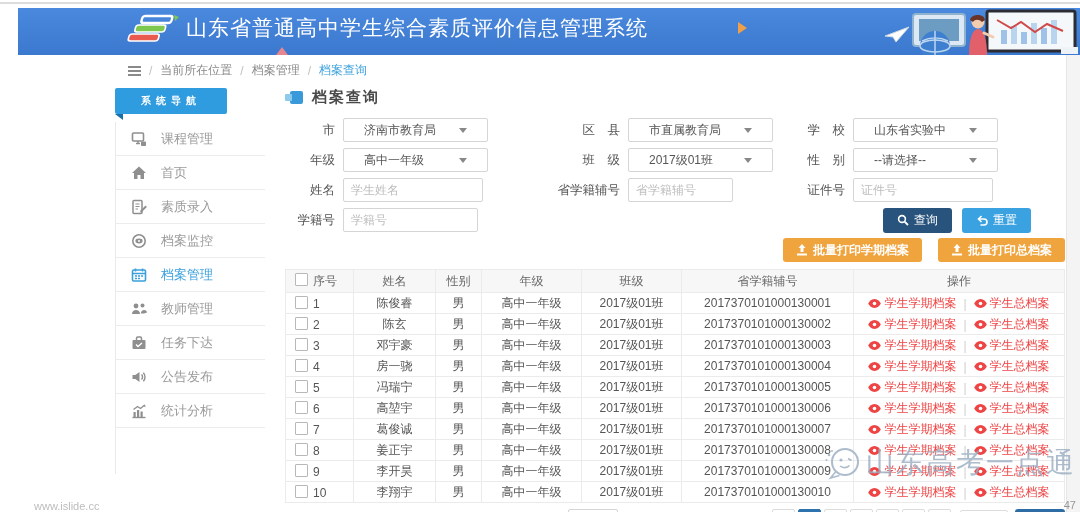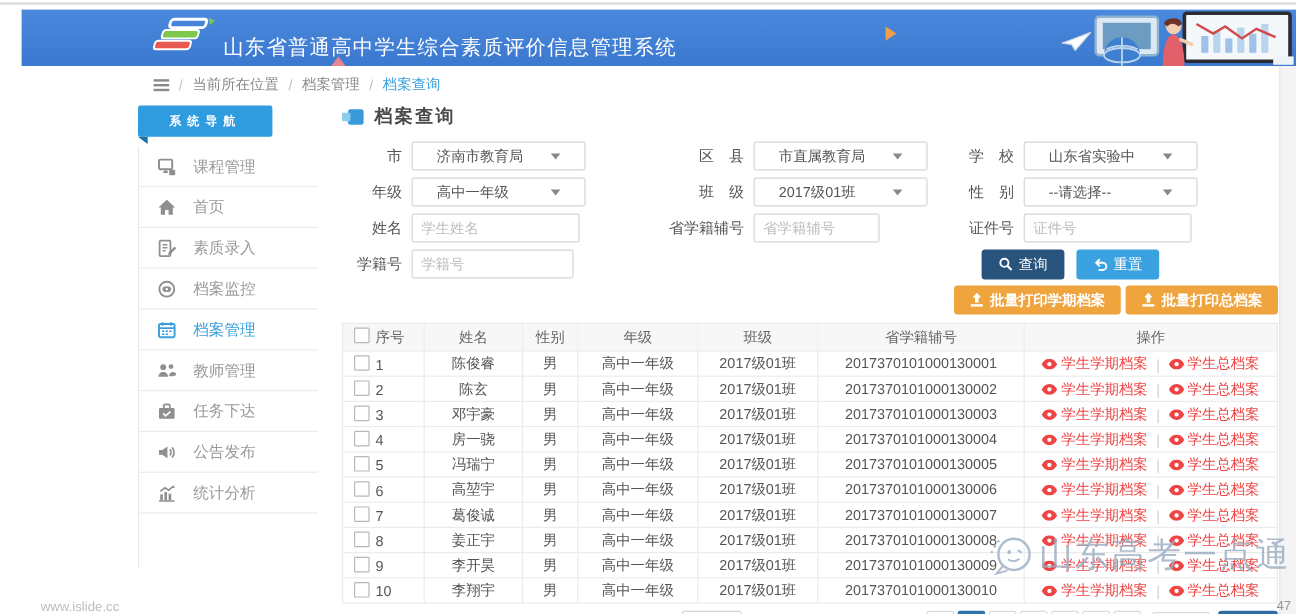--- a/index.html
+++ b/index.html
@@ -3,21 +3,21 @@
 <meta charset="utf-8">
 <style>
   html,body{margin:0;padding:0;background:#fff;}
   .slide{position:relative;width:1080px;height:512px;background:#fff;overflow:hidden;
          font-family:"Liberation Sans","DejaVu Sans",sans-serif;color:#555;}
   .top-line{position:absolute;top:2px;left:0;width:100%;height:2px;background:#dcdcdc;}
 
   
   .banner{position:absolute;top:8px;left:18px;right:0;height:47px;
           background:linear-gradient(180deg,#4a89dd,#3b78cf);overflow:hidden;}
-  .banner-title{position:absolute;left:168px;top:20px;font-size:17px;color:#fff;letter-spacing:1px;white-space:nowrap;}
+  .banner-title{position:absolute;left:168px;top:6px;font-size:21px;color:#fff;letter-spacing:1px;white-space:nowrap;}
   .logo{position:absolute;left:106px;top:4px;}
   .tri{position:absolute;width:0;height:0;}
   .tri-pink{left:258px;bottom:0;border-left:6px solid transparent;border-right:6px solid transparent;border-bottom:8px solid #e8868f;}
   .tri-orange{left:720px;top:14px;border-top:6px solid transparent;border-bottom:6px solid transparent;border-left:9px solid #f0a04a;}
   .illustration{position:absolute;right:0;top:0;width:205px;height:47px;}
 
   
   .breadcrumb{position:absolute;top:62px;left:128px;display:flex;align-items:center;gap:8px;font-size:12px;color:#8a8a8a;}
   .hamburger{display:inline-flex;flex-direction:column;gap:2px;cursor:pointer;}
   .hamburger i{display:block;width:13px;height:2px;background:#8a8a8a;}
@@ -57,26 +57,26 @@
   .c3 label{width:55px;}
   .select{display:flex;align-items:center;justify-content:space-between;
           height:24px;box-sizing:border-box;border:1px solid #d5d5d5;border-radius:2px;background:#fff;
           padding:0 20px;font-size:12px;color:#555;cursor:pointer;}
   .w145{width:145px;}
   .caret{width:0;height:0;border-left:4px solid transparent;border-right:4px solid transparent;border-top:5px solid #888;}
   .txt{height:24px;box-sizing:border-box;border:1px solid #d5d5d5;border-radius:2px;padding:0 7px;font-size:12px;color:#555;
        font-family:"Liberation Sans","DejaVu Sans",sans-serif;}
   .txt::placeholder{color:#bdbdbd;}
   .w140{width:140px;} .w105{width:105px;} .w135{width:135px;}
-  .btn-row{width:275px;display:flex;justify-content:flex-end;gap:10px;padding-right:99px;box-sizing:border-box;}
+  .btn-row{width:275px;display:flex;justify-content:flex-end;gap:10px;padding-right:34px;box-sizing:border-box;}
   .btn{display:inline-flex;align-items:center;gap:5px;border:none;border-radius:3px;color:#fff;
        font-size:12px;height:25px;padding:0 14px;cursor:pointer;font-family:inherit;}
   .btn-query{background:#27537c;}
   .btn-reset{background:#3aa2e0;}
-  .batch-row{display:flex;justify-content:flex-end;gap:4px;margin-top:2px;}
+  .batch-row{display:flex;justify-content:flex-end;gap:16px;margin-top:2px;}
   .btn-batch{background:#efa43d;height:24px;padding:0 13px;font-weight:bold;}
 
   
   table{width:780px;border-collapse:collapse;margin-top:7px;table-layout:fixed;}
   th,td{border:1px solid #ebebeb;font-size:12px;color:#555;text-align:center;
         height:20px;padding:0 4px;overflow:hidden;white-space:nowrap;}
   th{background:#f7f7f7;color:#666;font-weight:normal;height:22px;}
   th:first-child,td:first-child{text-align:left;padding-left:9px;}
   .cb{display:inline-block;width:11px;height:11px;border:1px solid #b8b8b8;border-radius:1px;background:#fff;
       vertical-align:-1px;margin-right:5px;cursor:pointer;}

